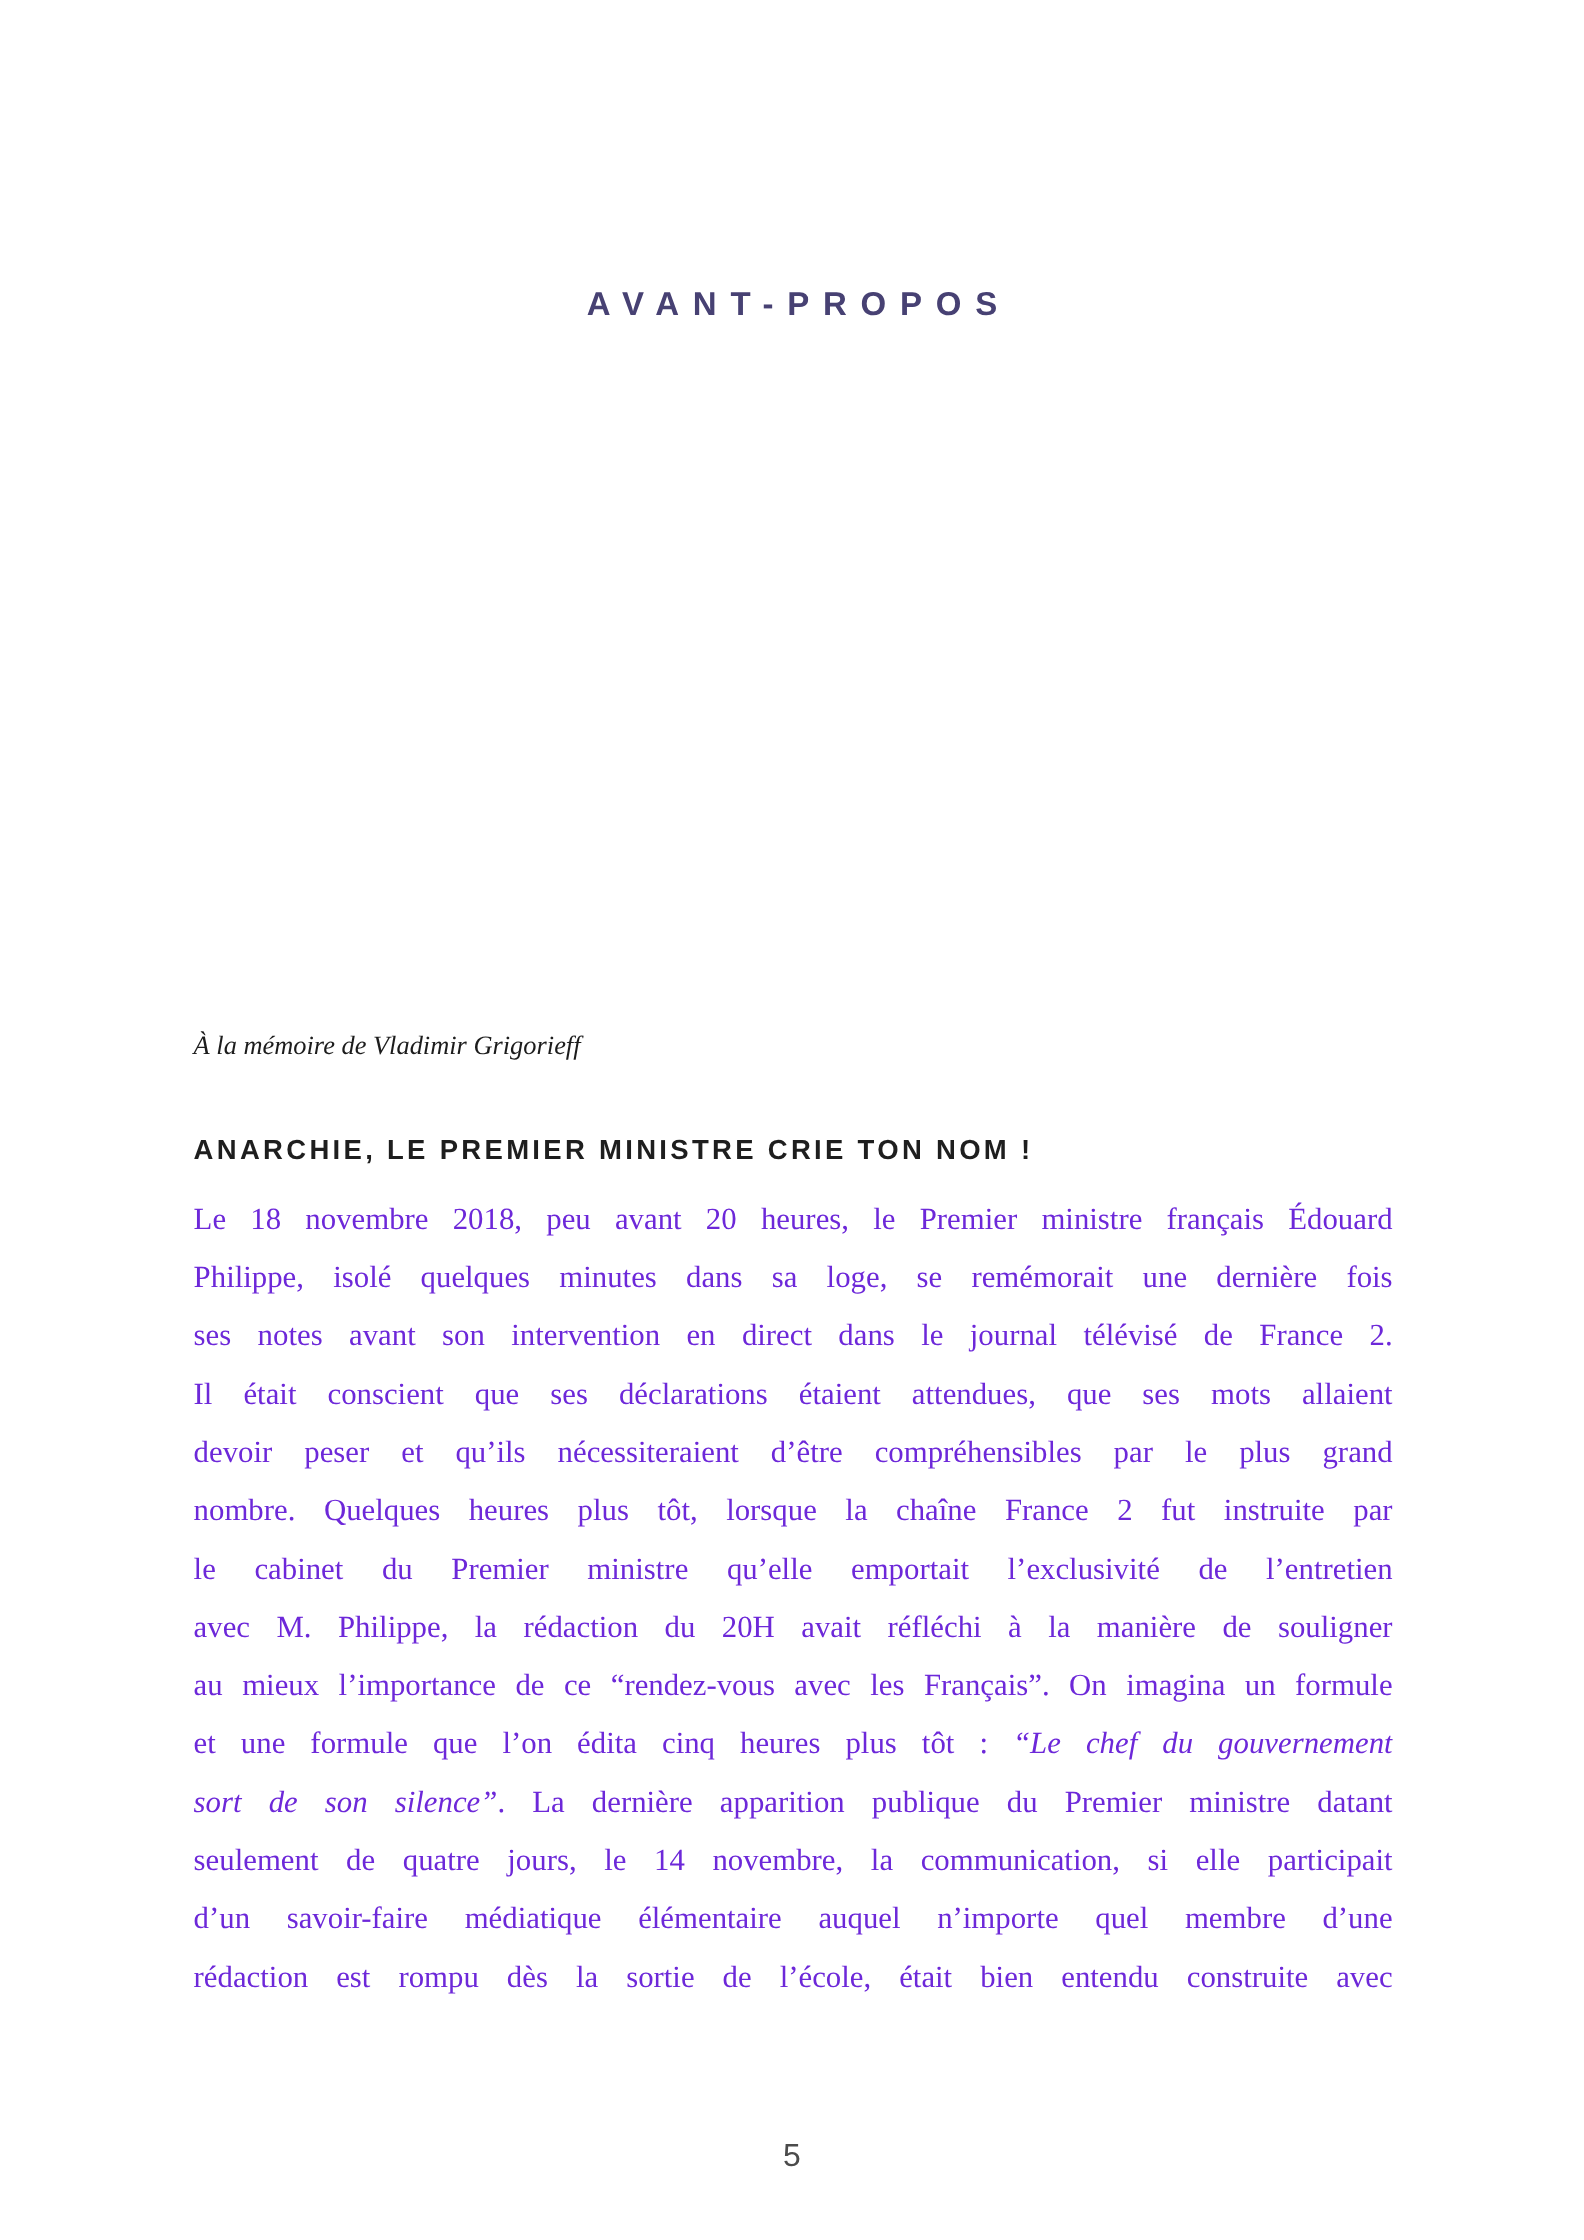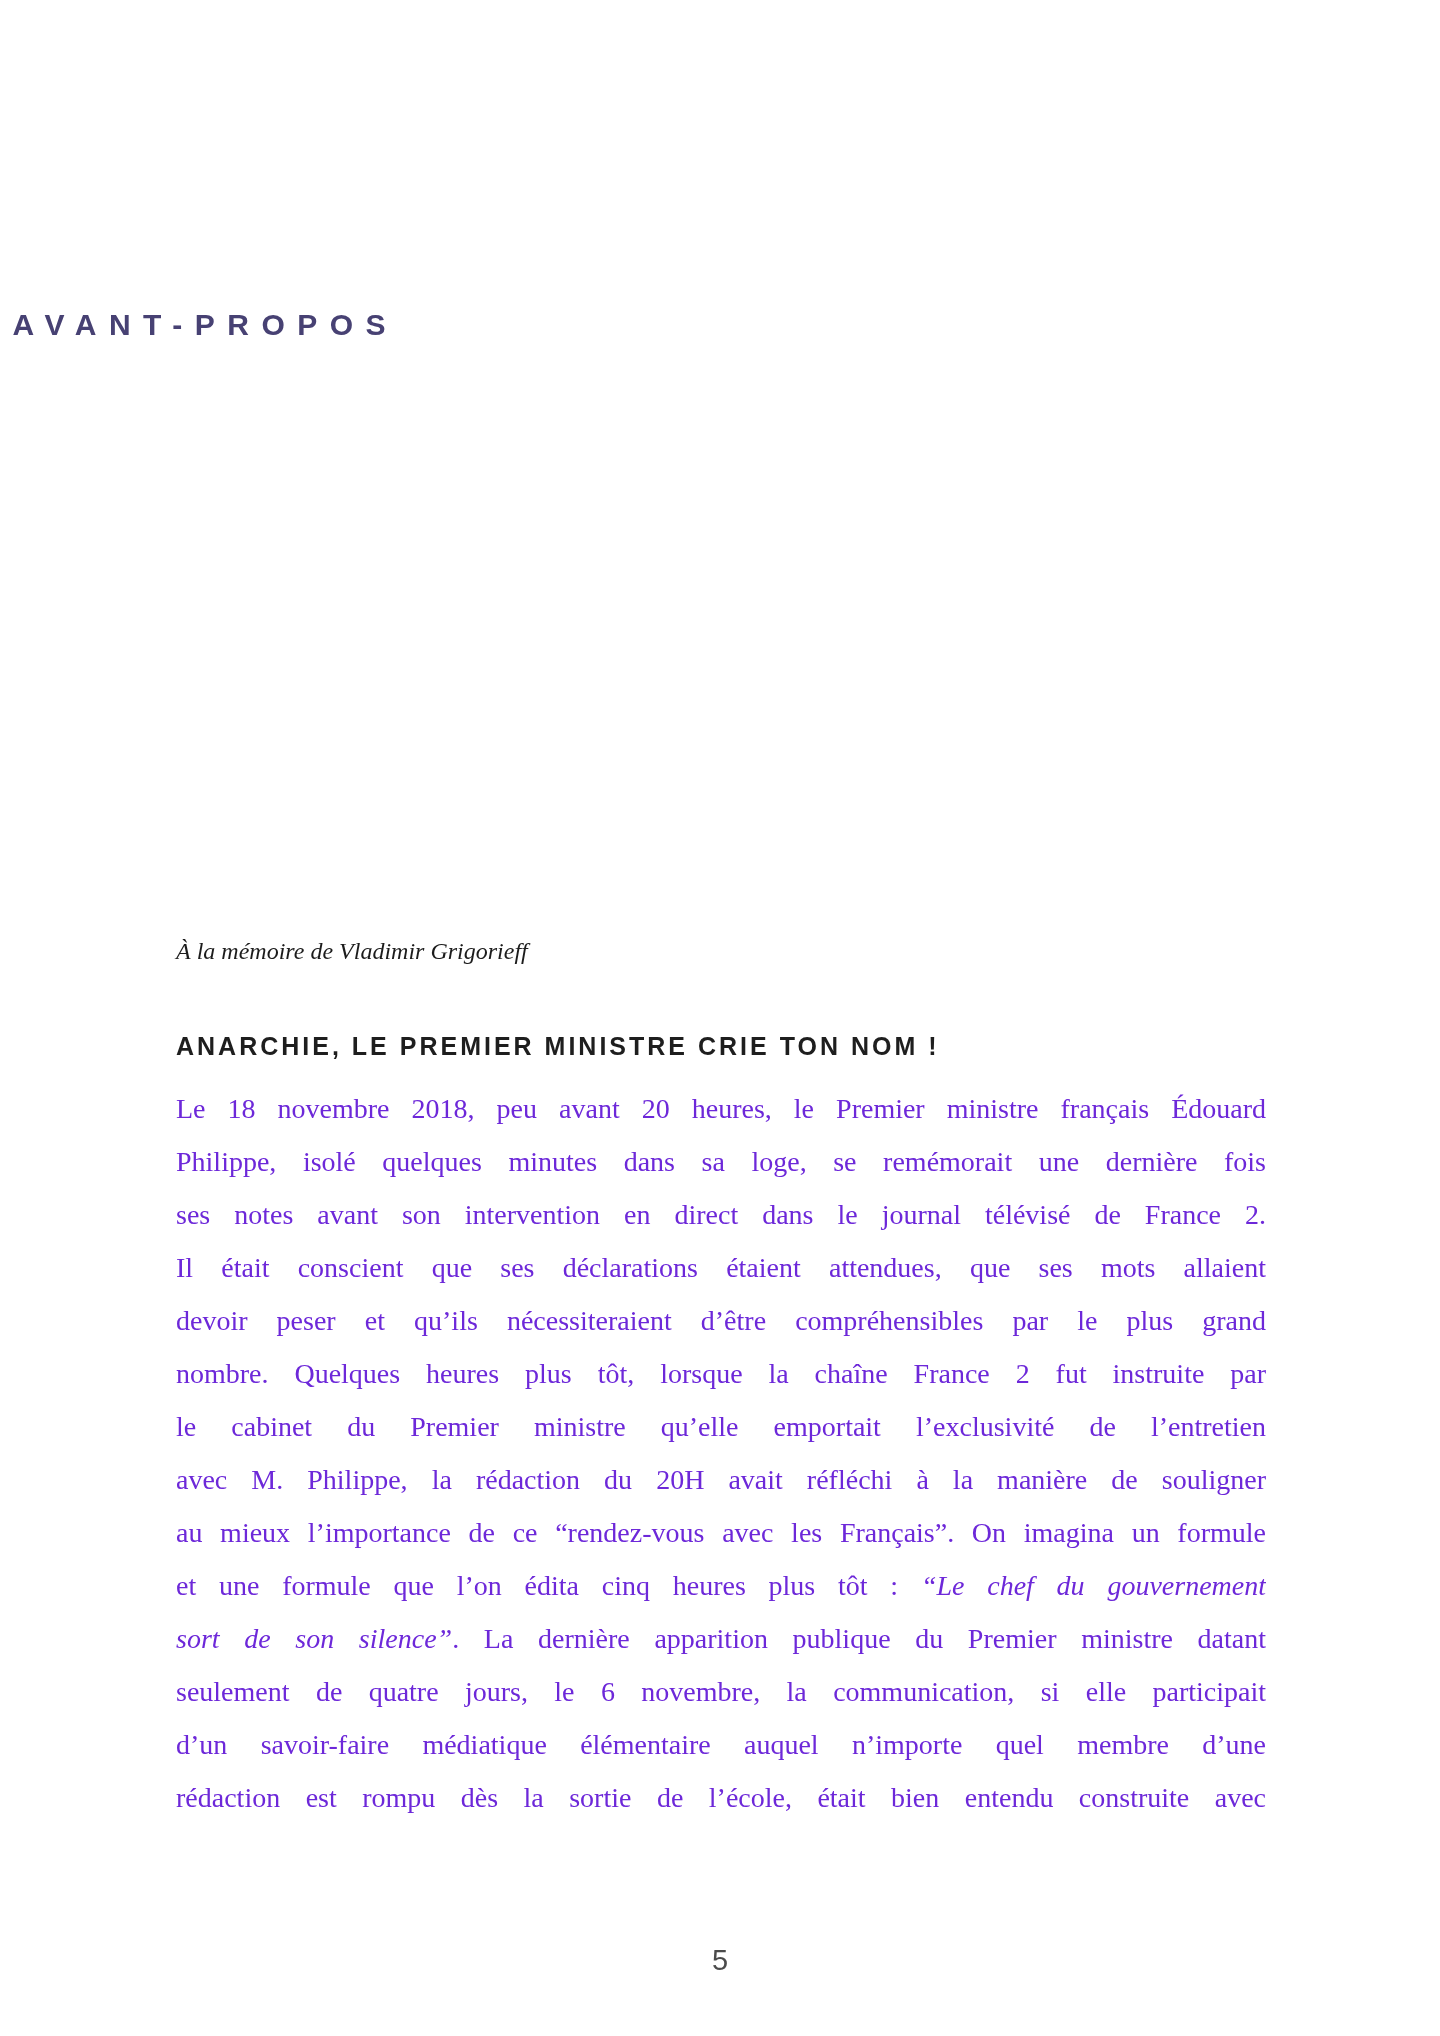--- a/index.html
+++ b/index.html
@@ -12,27 +12,27 @@
     width: 1440px;
     height: 2036px;
     background: #ffffff;
     overflow: hidden;
   }
   .chapter-title {
     position: absolute;
     top: 260px;
     left: 0;
     width: 1440px;
+    text-align: center;
     font-family: "Liberation Sans", sans-serif;
     font-size: 30px;
     font-weight: 700;
     letter-spacing: 12.5px;
     text-indent: 12.5px;
     color: #474173;
-    margin-top: 48px;
   }
   .dedication {
     position: absolute;
     top: 938px;
     left: 176px;
     font-family: "Liberation Serif", serif;
     font-style: italic;
     font-size: 24px;
     color: #1c1c1c;
   }
@@ -95,20 +95,20 @@
       <div class="line"><span>Philippe, isolé quelques minutes dans sa loge, se remémorait une dernière fois</span></div>
       <div class="line"><span>ses notes avant son intervention en direct dans le journal télévisé de France 2.</span></div>
       <div class="line"><span>Il était conscient que ses déclarations étaient attendues, que ses mots allaient</span></div>
       <div class="line"><span>devoir peser et qu’ils nécessiteraient d’être compréhensibles par le plus grand</span></div>
       <div class="line"><span>nombre. Quelques heures plus tôt, lorsque la chaîne France 2 fut instruite par</span></div>
       <div class="line"><span>le cabinet du Premier ministre qu’elle emportait l’exclusivité de l’entretien</span></div>
       <div class="line"><span>avec M. Philippe, la rédaction du 20H avait réfléchi à la manière de souligner</span></div>
       <div class="line"><span>au mieux l’importance de ce “rendez-vous avec les Français”. On imagina un formule</span></div>
       <div class="line"><span>et une formule que l’on édita cinq heures plus tôt : </span><em>“Le chef du gouvernement</em></div>
       <div class="line"><em>sort de son silence”</em><span>. La dernière apparition publique du Premier ministre datant</span></div>
-      <div class="line"><span>seulement de quatre jours, le 6 novembre, la communication, si elle participait</span></div>
+      <div class="line"><span>seulement de quatre jours, le 14 novembre, la communication, si elle participait</span></div>
       <div class="line"><span>d’un savoir-faire médiatique élémentaire auquel n’importe quel membre d’une</span></div>
       <div class="line"><span>rédaction est rompu dès la sortie de l’école, était bien entendu construite avec</span></div>
     </div>
 
   <div class="page-number">5</div>
 
 </div>
 
 </body></html>

